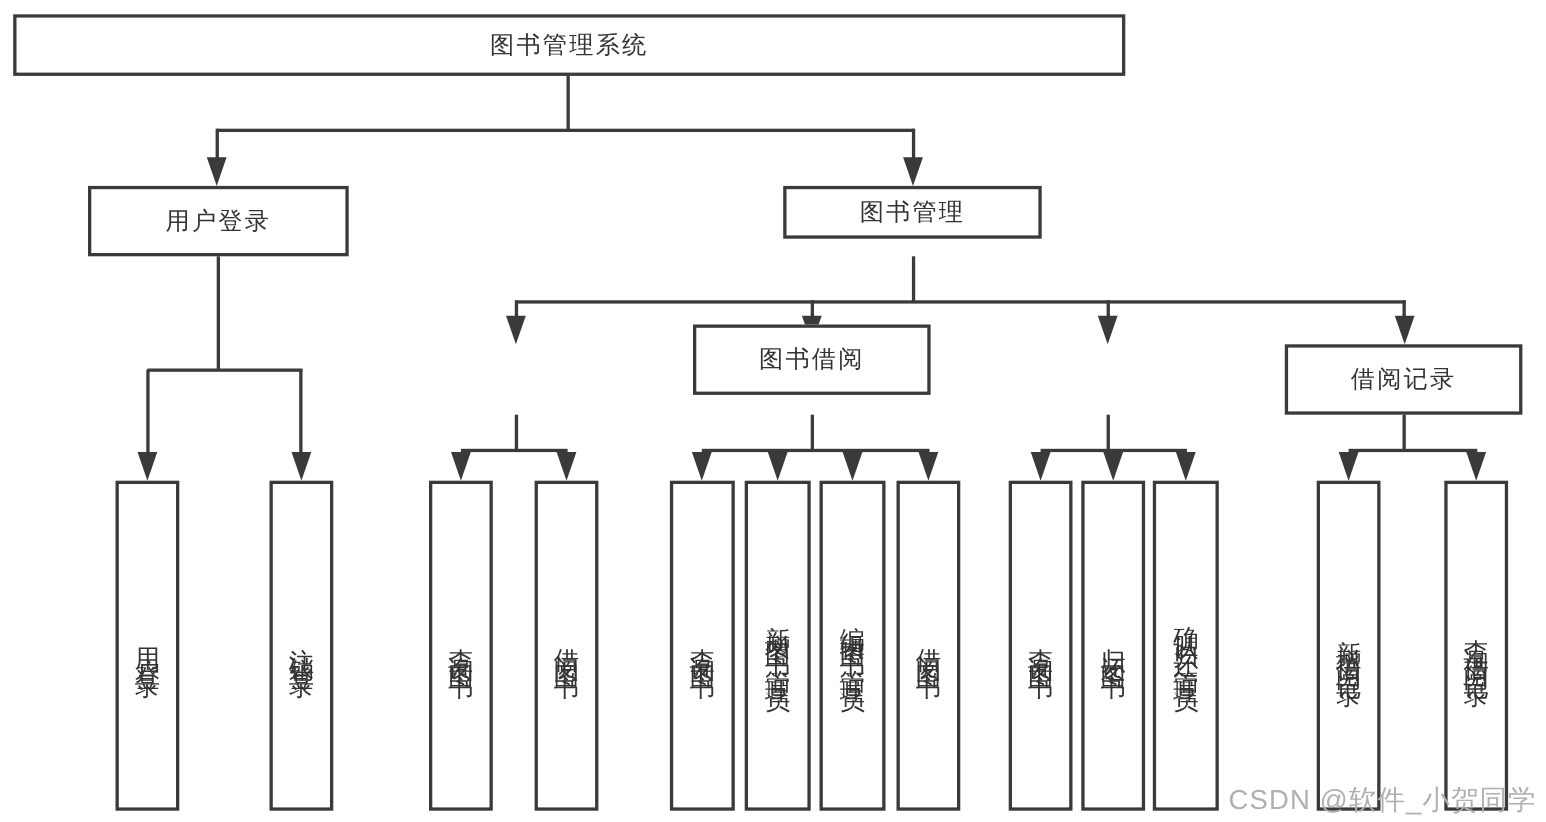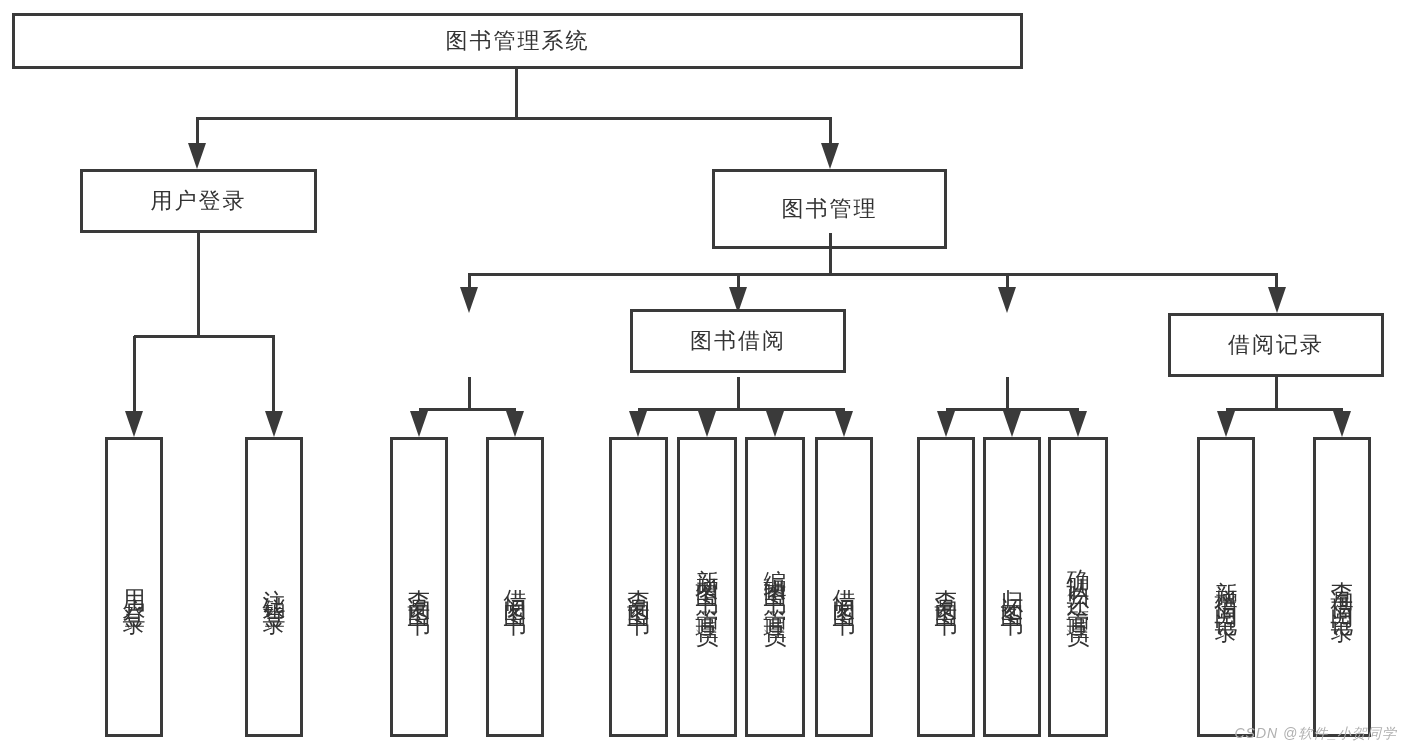--- a/index.html
+++ b/index.html
@@ -20,59 +20,59 @@
   .hline, .vline { position:absolute; background:#3a3a3a; }
   .hline { height:3px; }
   .vline { width:3px; }
   .arrow {
     position:absolute; width:0; height:0;
     border-left:9px solid transparent; border-right:9px solid transparent;
     border-top:26px solid #3a3a3a;
   }
   .watermark {
     position:absolute; right:8px; bottom:4px;
-    color:#b0b0b0; font-size:14px; letter-spacing:1px; z-index:5;font-style:italic;
+    color:#b0b0b0; font-size:25px; letter-spacing:1px; z-index:5;
   }
 </style>
 </head>
 <body>
 
 <div id="canvas">
 
   <div class="box" style="left:12px; top:13px; width:1011px; height:56px;">图书管理系统</div>
 
   <div class="vline" style="left:515px; top:69px; height:49px;"></div>
   <div class="hline" style="left:197px; top:117px; width:634px;"></div>
   <div class="vline" style="left:196px; top:117px; height:28px;"></div>
   <div class="vline" style="left:829px; top:117px; height:28px;"></div>
   <div class="arrow" style="left:188px; top:143px;"></div>
   <div class="arrow" style="left:821px; top:143px;"></div>
 
   <div class="box" style="left:80px; top:169px; width:237px; height:64px;">用户登录</div>
-  <div class="box" style="left:712px; top:169px; width:235px; height:80px;font-family:Liberation Mono, monospace;">图书管理</div>
+  <div class="box" style="left:712px; top:169px; width:235px; height:48px;font-family:Liberation Mono, monospace;">图书管理</div>
 
   <div class="vline" style="left:197px; top:233px; height:103px;"></div>
   <div class="hline" style="left:134px; top:335px; width:141px;"></div>
   <div class="vline" style="left:133px; top:336px; height:76px;"></div>
   <div class="vline" style="left:272px; top:336px; height:76px;"></div>
   <div class="arrow" style="left:125px; top:411px;"></div>
   <div class="arrow" style="left:265px; top:411px;"></div>
 
   <div class="vline" style="left:829px; top:233px; height:41px;"></div>
   <div class="hline" style="left:469px; top:273px; width:809px;"></div>
   <div class="vline" style="left:468px; top:273px; height:16px;"></div>
   <div class="vline" style="left:737px; top:273px; height:16px;"></div>
   <div class="vline" style="left:1006px; top:273px; height:16px;"></div>
   <div class="vline" style="left:1275px; top:273px; height:16px;"></div>
   <div class="arrow" style="left:460px; top:287px;"></div>
   <div class="arrow" style="left:729px; top:287px;"></div>
   <div class="arrow" style="left:998px; top:287px;"></div>
   <div class="arrow" style="left:1268px; top:287px;"></div>
 
-  <div class="box" style="left:630px; top:309px; width:216px; height:64px;">图书借阅</div>
+  <div class="box" style="left:630px; top:295px; width:216px; height:64px;">图书借阅</div>
   <div class="box" style="left:1168px; top:313px; width:216px; height:64px;">借阅记录</div>
 
   <div class="vline" style="left:468px; top:377px; height:32px;"></div>
   <div class="hline" style="left:419px; top:408px; width:97px;"></div>
   <div class="arrow" style="left:410px; top:411px;"></div>
   <div class="arrow" style="left:506px; top:411px;"></div>
 
   <div class="vline" style="left:737px; top:377px; height:32px;"></div>
   <div class="hline" style="left:638px; top:408px; width:207px;"></div>
   <div class="arrow" style="left:629px; top:411px;"></div>

